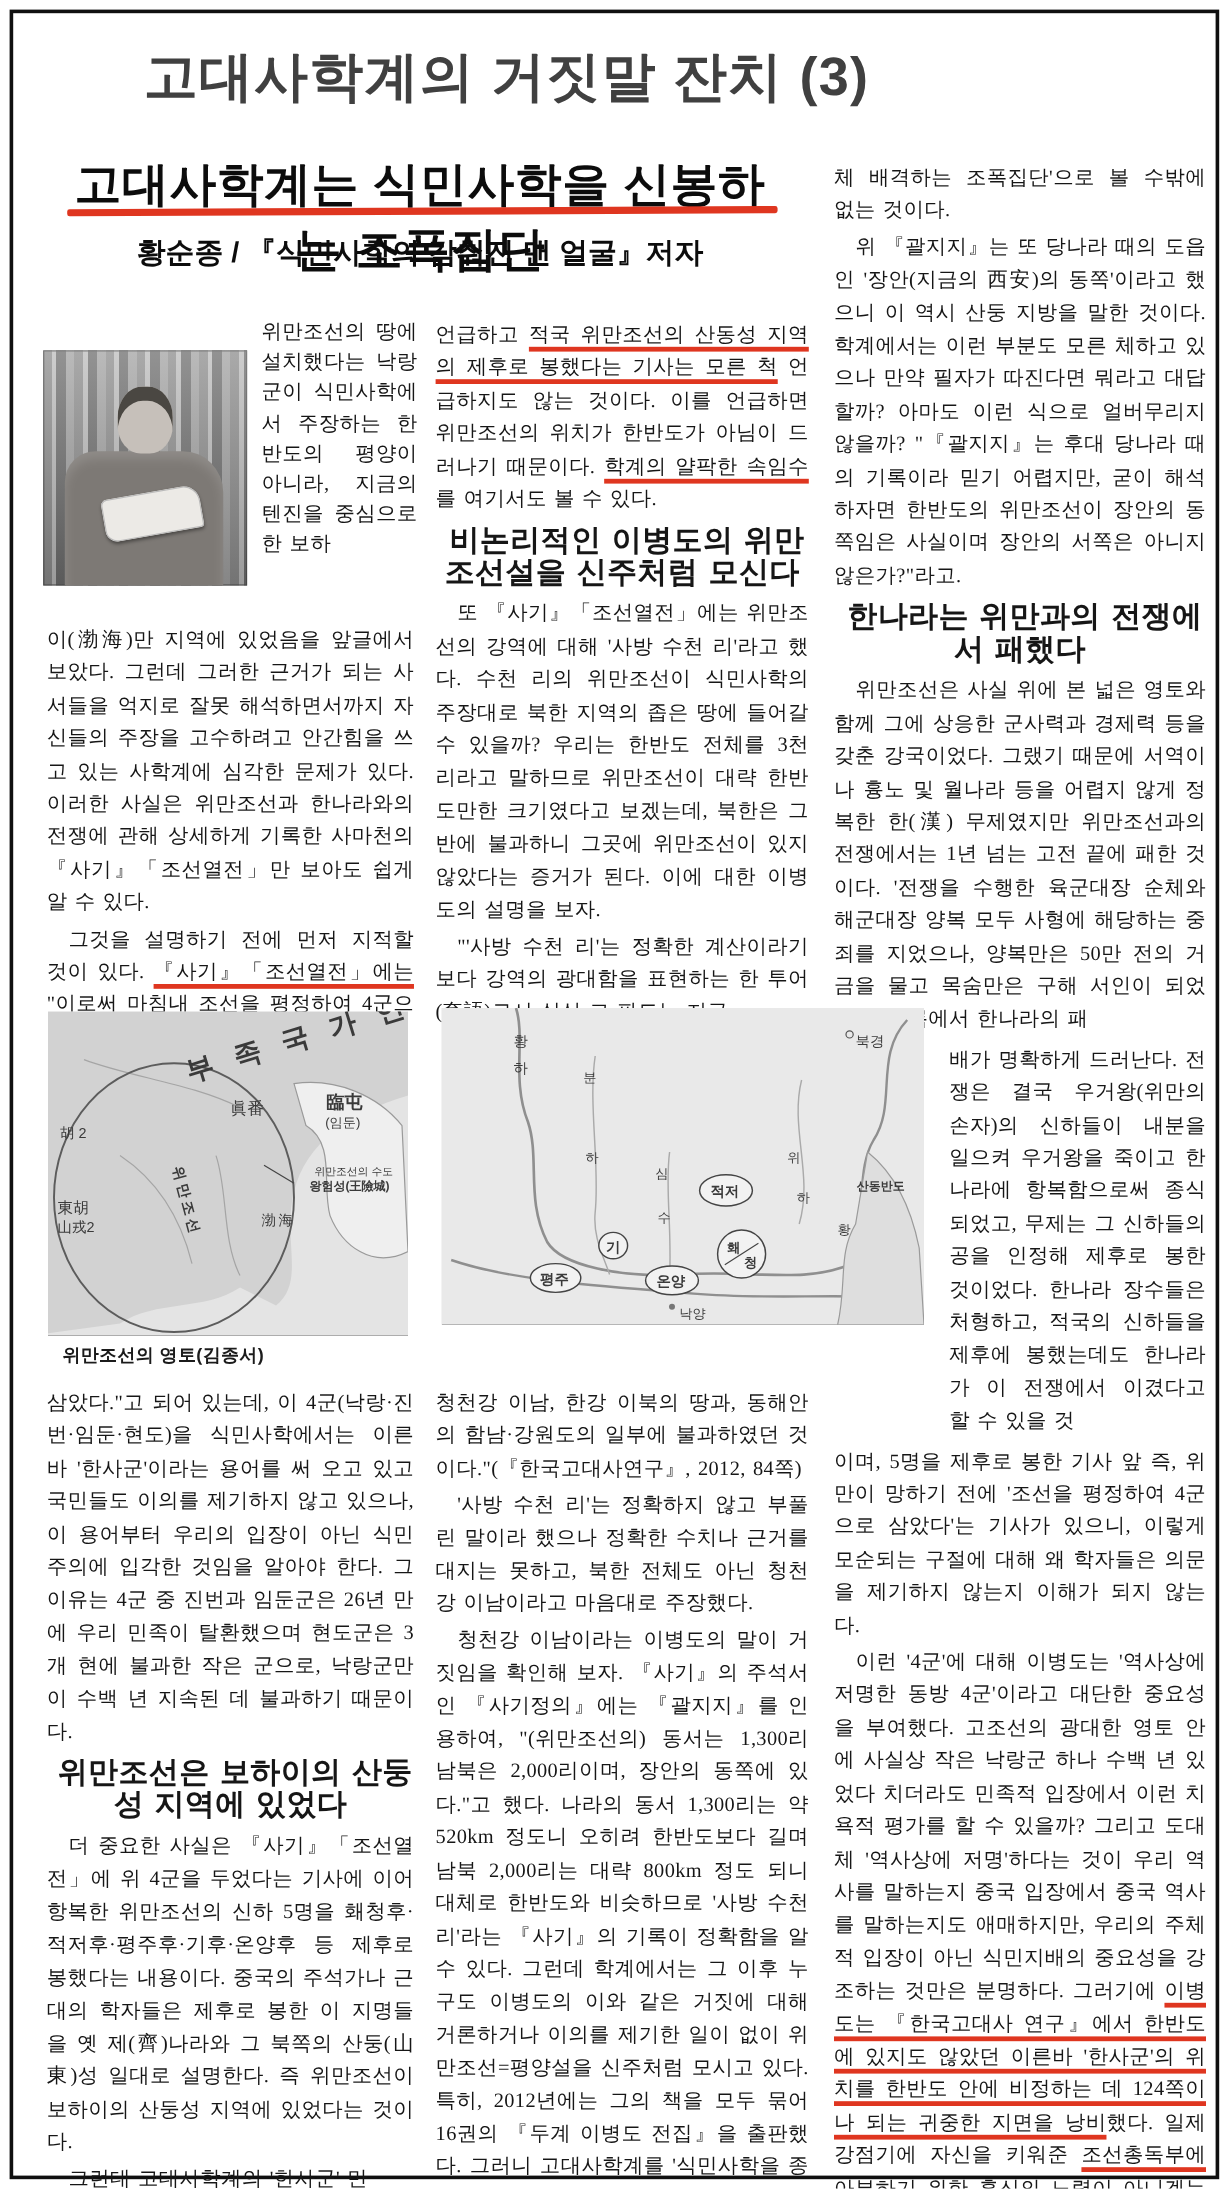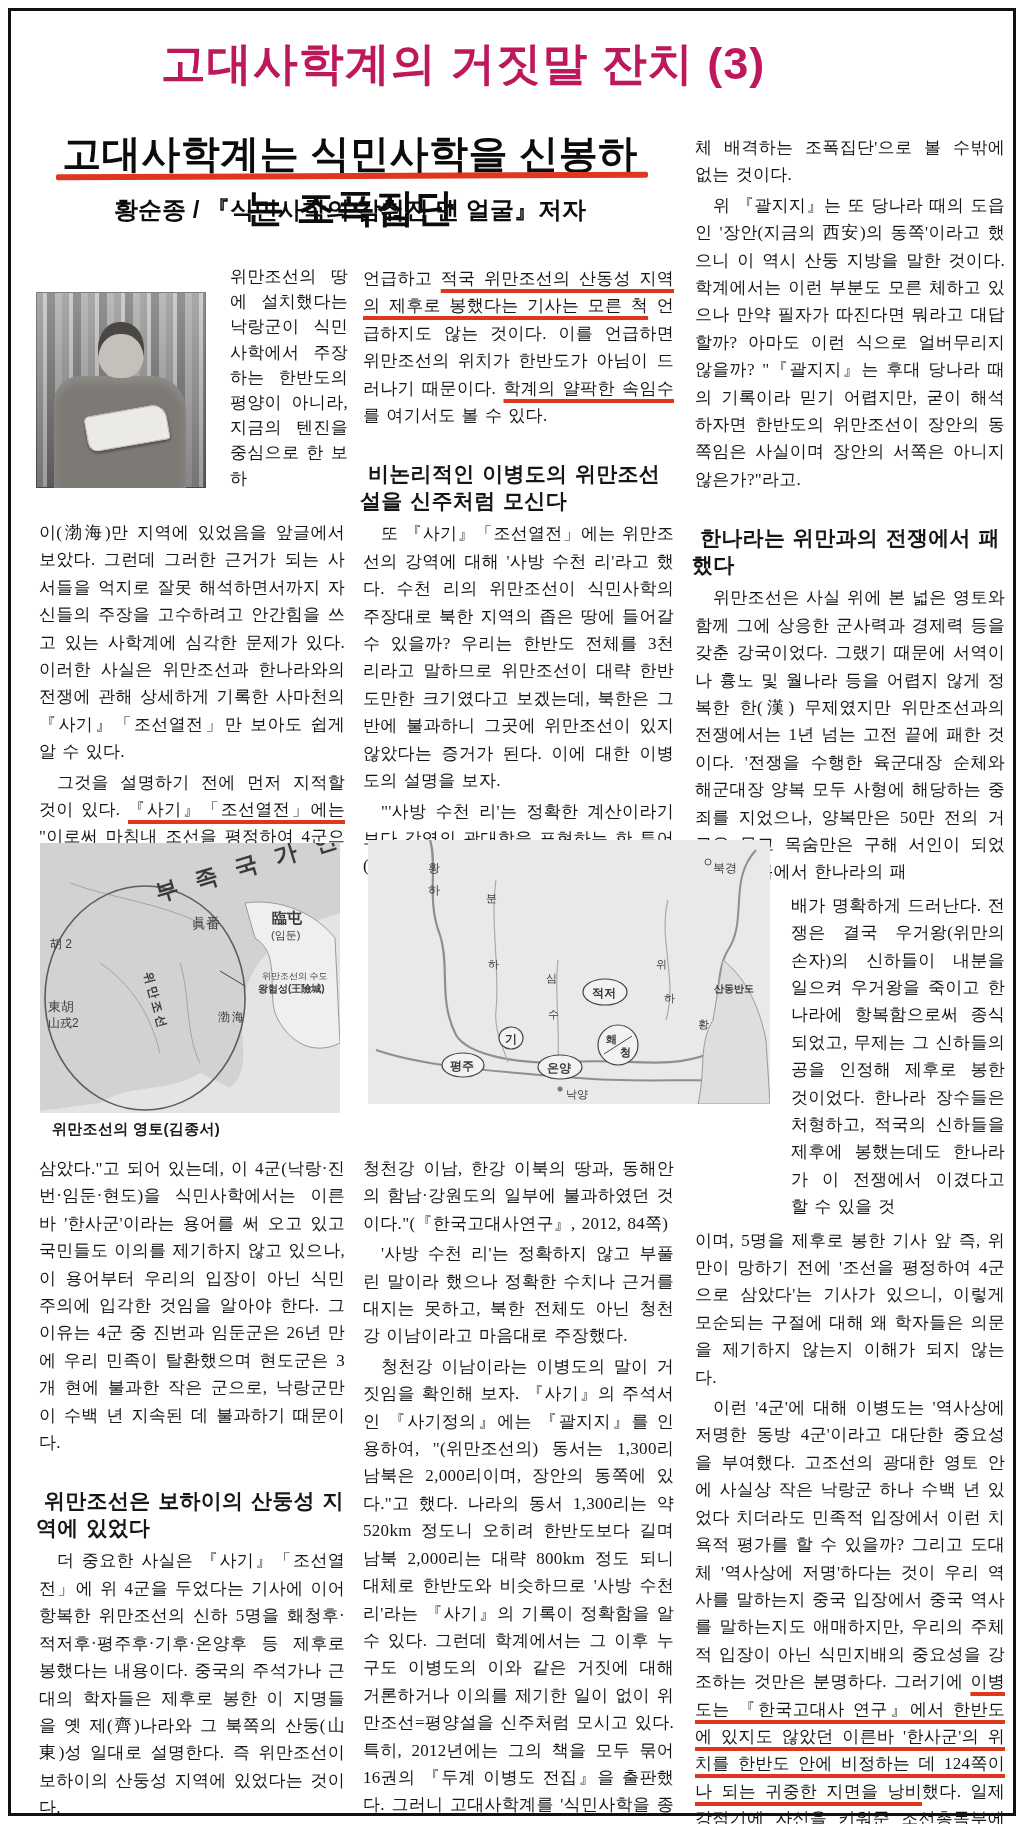--- a/index.html
+++ b/index.html
@@ -8,53 +8,53 @@
     --serif:"Liberation Serif","DejaVu Serif",serif;
     --sans:"Liberation Sans","DejaVu Sans",sans-serif;
   }
   html,body{margin:0;padding:0;background:#fff;}
   #page{position:relative;width:1024px;height:1824px;background:#fff;overflow:hidden;
         font-family:var(--serif);color:var(--ink);}
   #sheet-border{position:absolute;inset:8px;border:3px solid #101010;pointer-events:none;}
 
   
   .title{position:absolute;left:0;top:34px;width:844px;text-align:center;
-         font-family:var(--sans);font-weight:700;font-size:45px;letter-spacing:1px;color:#be185d;padding-left:41px;}
+         font-family:var(--sans);font-weight:700;font-size:45px;letter-spacing:1px;color:#404040;}
   .subtitle{position:absolute;left:50px;top:127px;width:600px;text-align:center;
             font-family:var(--sans);font-weight:700;font-size:39px;letter-spacing:0.5px;color:#0c0c0c;}
   .subtitle-underline{position:absolute;left:56px;top:173px;width:592px;height:6px;
             background:var(--red);transform:rotate(-0.25deg);border-radius:2px;}
   .author{position:absolute;left:50px;top:194px;width:600px;text-align:center;
           font-family:var(--sans);font-weight:700;font-size:24px;color:#0c0c0c;}
 
   
   .col{position:absolute;font-size:17px;line-height:27.4px;text-align:justify;
        letter-spacing:0.3px;word-spacing:1.5px;color:var(--ink);}
   .col p{margin:3px;}
   .col p.ind{text-indent:18px;}
-  .col .h{font-family:var(--sans);font-weight:700;font-size:21px;line-height:27px;
-          margin:31px 0 6px;text-align:left;text-indent:8px;}
+  .col .h{font-family:var(--sans);font-weight:700;font-size:25px;line-height:27px;
+          margin:8px 0 6px;text-align:center;text-indent:8px;}
   .red-u{text-decoration:underline;text-decoration-color:var(--red);
          text-decoration-thickness:3.5px;text-underline-offset:5px;}
 
   
   .photo-row{display:flex;min-height:252px;}
   .photo{flex:none;width:170px;height:196px;margin-top:28px;position:relative;overflow:hidden;
          background:
            repeating-linear-gradient(90deg,#8d8d8d 0 7px,#bdbdbd 7px 11px,#6e6e6e 11px 19px,#a3a3a3 19px 26px);
          box-shadow:inset 0 0 0 1px #555;}
   .photo .shelf-shade{position:absolute;inset:0;background:linear-gradient(180deg,rgba(255,255,255,.25),rgba(0,0,0,.18));}
   .photo .p-body{position:absolute;left:18px;top:84px;width:132px;height:115px;
                  background:#7d7975;border-radius:26px 34px 0 0;box-shadow:inset 0 6px 10px rgba(255,255,255,.15);}
   .photo .p-head{position:absolute;left:62px;top:30px;width:46px;height:56px;
                  background:#c6c0ba;border-radius:46% 46% 42% 42%;box-shadow:inset 0 12px 0 #4a4742;}
   .photo .p-book{position:absolute;left:50px;top:118px;width:82px;height:36px;
                  background:#eceae6;transform:rotate(-10deg);border-radius:5px 14px 3px 10px;
                  box-shadow:0 2px 3px rgba(0,0,0,.4), inset 0 0 0 1px #bbb;}
-  .side-text{flex:1;margin-left:24px;line-height:25.2px;}
+  .side-text{flex:1;margin-left:12px;line-height:25.2px;}
 
   
   .wraprow{display:flex;}
   .wrap-spacer{flex:none;width:96px;}
   .wrap-text{flex:1;}
 
   
   .mapbox{position:absolute;background:#e6e6e6;box-shadow:inset 0 0 0 1px #3c3c3c;}
   .map-caption{position:absolute;font-family:var(--sans);font-weight:700;font-size:15px;
                letter-spacing:0.3px;color:#1b1b1b;}

